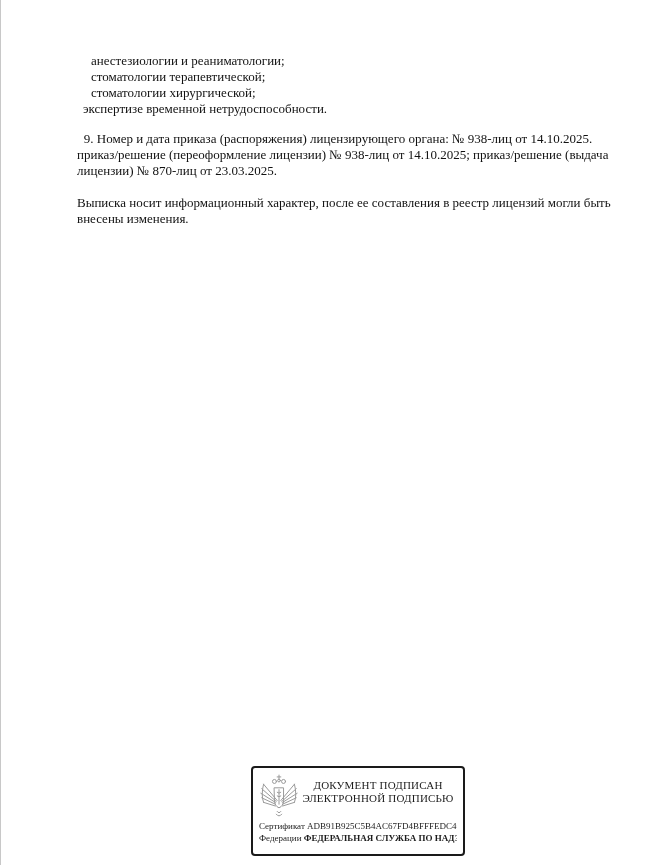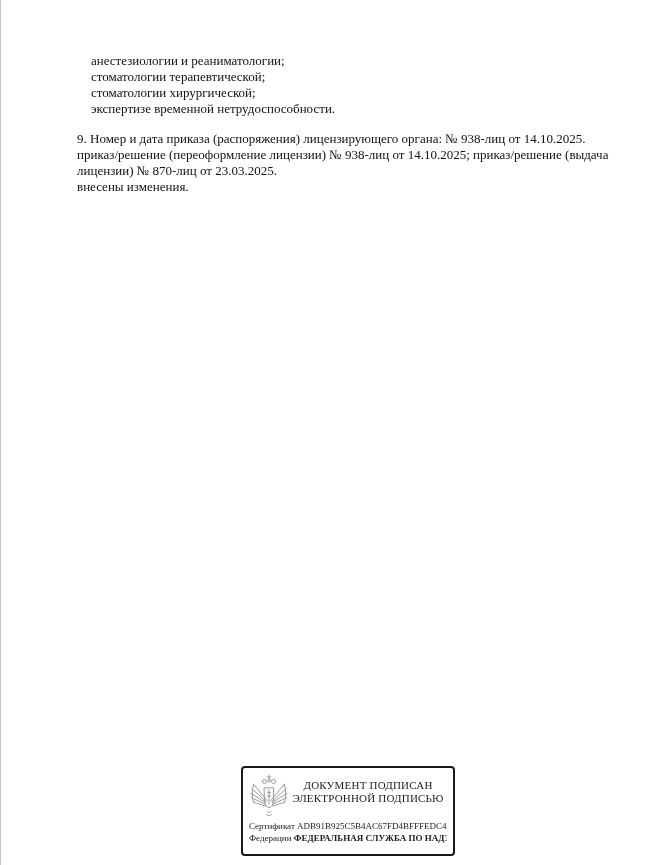--- a/index.html
+++ b/index.html
@@ -18,27 +18,27 @@
   .doc-body {
     position: absolute;
     left: 76px;
     top: 53px;
     width: 522px;
     font-size: 13px;
     line-height: 16px;
   }
   .ln { white-space: nowrap; }
   .ind-list { margin-left: 14px; }
-  .ind-sub  { margin-left: 14px; }
-  .gap-sm { margin-top: 14px; }
+  .ind-sub  { margin-left: 6px; }
+  .gap-sm { margin-top: 14px; text-align: center; }
   .gap-md { margin-top: 16px; }
 
   .stamp {
     position: absolute;
-    left: 240px;
+    left: 250px;
     top: 766px;
     width: 214px;
     height: 90px;
     box-sizing: border-box;
     border: 2px solid #1a1a1a;
     border-radius: 4px;
     background: #ffffff;
     padding: 4px 6px 4px 6px;
     overflow: hidden;
   }
@@ -74,20 +74,21 @@
 <body>
 
 <div class="doc-body">
   <div class="ln ind-list">анестезиологии и реаниматологии;</div>
   <div class="ln ind-list">стоматологии терапевтической;</div>
   <div class="ln ind-list">стоматологии хирургической;</div>
   <div class="ln ind-sub">экспертизе временной нетрудоспособности.</div>
   <div class="ln gap-sm">9. Номер и дата приказа (распоряжения) лицензирующего органа: № 938-лиц от 14.10.2025.</div>
   <div class="ln">приказ/решение (переоформление лицензии) № 938-лиц от 14.10.2025; приказ/решение (выдача</div>
   <div class="ln">лицензии) № 870-лиц от 23.03.2025.</div>
+  <div class="ln gap-md">Выписка носит информационный характер, после ее составления в реестр лицензий могли быть</div>
   <div class="ln">внесены изменения.</div>
 </div>
 
 <div class="stamp">
   <div class="stamp-top">
     <span class="stamp-emblem">
       <svg width="40" height="46" viewBox="0 0 44 50" xmlns="http://www.w3.org/2000/svg">
         <g stroke="#9a9a9a" fill="none" stroke-width="1.1" stroke-linecap="round">
           <path d="M20 30 L5 12 M19 31 L3 17 M18 32 L2 22 M18 34 L3 27 M18 36 L5 32"></path>
           <path d="M24 30 L39 12 M25 31 L41 17 M26 32 L42 22 M26 34 L41 27 M26 36 L39 32"></path>

